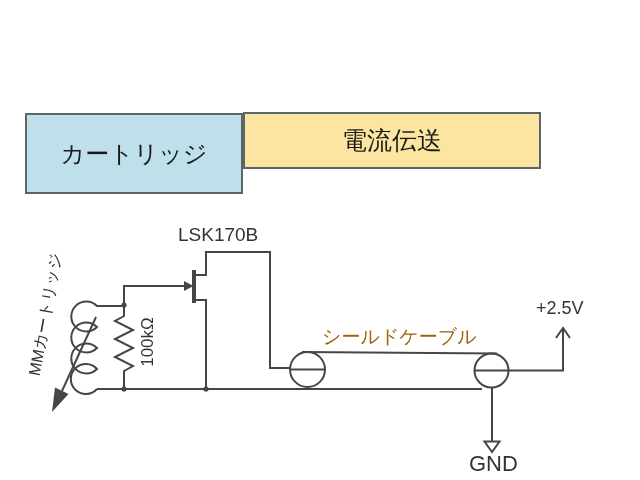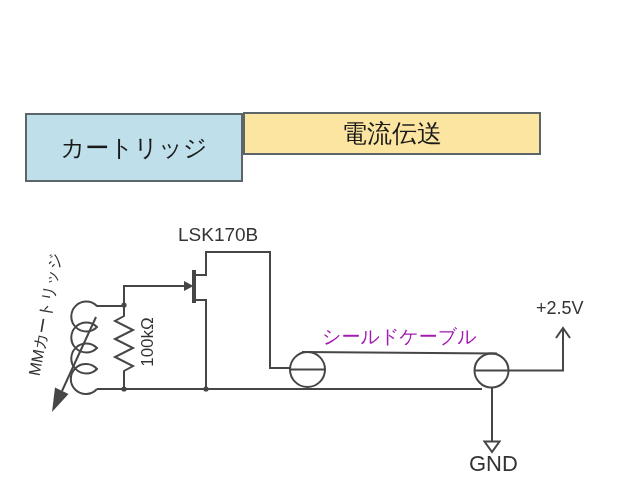--- a/index.html
+++ b/index.html
@@ -5,41 +5,41 @@
   html,body{margin:0;padding:0;background:#fff;}
   #canvas{
     position:relative;width:640px;height:480px;background:#fff;overflow:hidden;
     font-family:"Liberation Sans", sans-serif;color:#1a1a1a;
   }
   .hbox{
     position:absolute;box-sizing:border-box;display:flex;flex-direction:column;
     align-items:center;justify-content:center;text-align:center;
   }
   #box-left{
-    left:25px;top:113px;width:218px;height:69px;
+    left:25px;top:113px;width:218px;height:81px;
     background:var(--accent_blue);border:2px solid var(--box_border);
     font-size:24px;line-height:1.25;z-index:2;
   }
   #box-right{
-    left:243px;top:112px;width:298px;height:43px;
+    left:243px;top:112px;width:298px;height:57px;
     background:var(--accent_yellow);border:2px solid var(--box_border);
     font-size:25px;z-index:1;
   }
   svg#circuit{position:absolute;left:0;top:0;z-index:0;}
   .wire{stroke:var(--line);stroke-width:2;fill:none;}
   .thick{stroke:var(--line);stroke-width:4;fill:none;}
   .solid{fill:var(--line);stroke:none;}
   .hollow{fill:#ffffff;stroke:var(--line);stroke-width:2;}
   .lbl{position:absolute;white-space:nowrap;color:#333;}
   #lbl-fet{left:178px;top:224px;font-size:19px;}
   #lbl-cart{left:-19px;top:304px;width:130px;text-align:center;font-size:16px;
     transform:rotate(-80deg);}
   #lbl-res{left:113px;top:332px;width:70px;text-align:center;font-size:17px;
     transform:rotate(-90deg);}
-  #lbl-cable{left:322px;top:324px;font-size:19px;color:#a21caf;}
+  #lbl-cable{left:322px;top:324px;font-size:19px;color:#a16207;}
   #lbl-supply{left:536px;top:298px;font-size:18px;}
   #lbl-gnd{left:469px;top:451px;font-size:22px;}
 </style>
 </head>
 <body>
 
 <div id="canvas">
 
   <div id="box-left" class="hbox">
     <span>カートリッジ</span>

